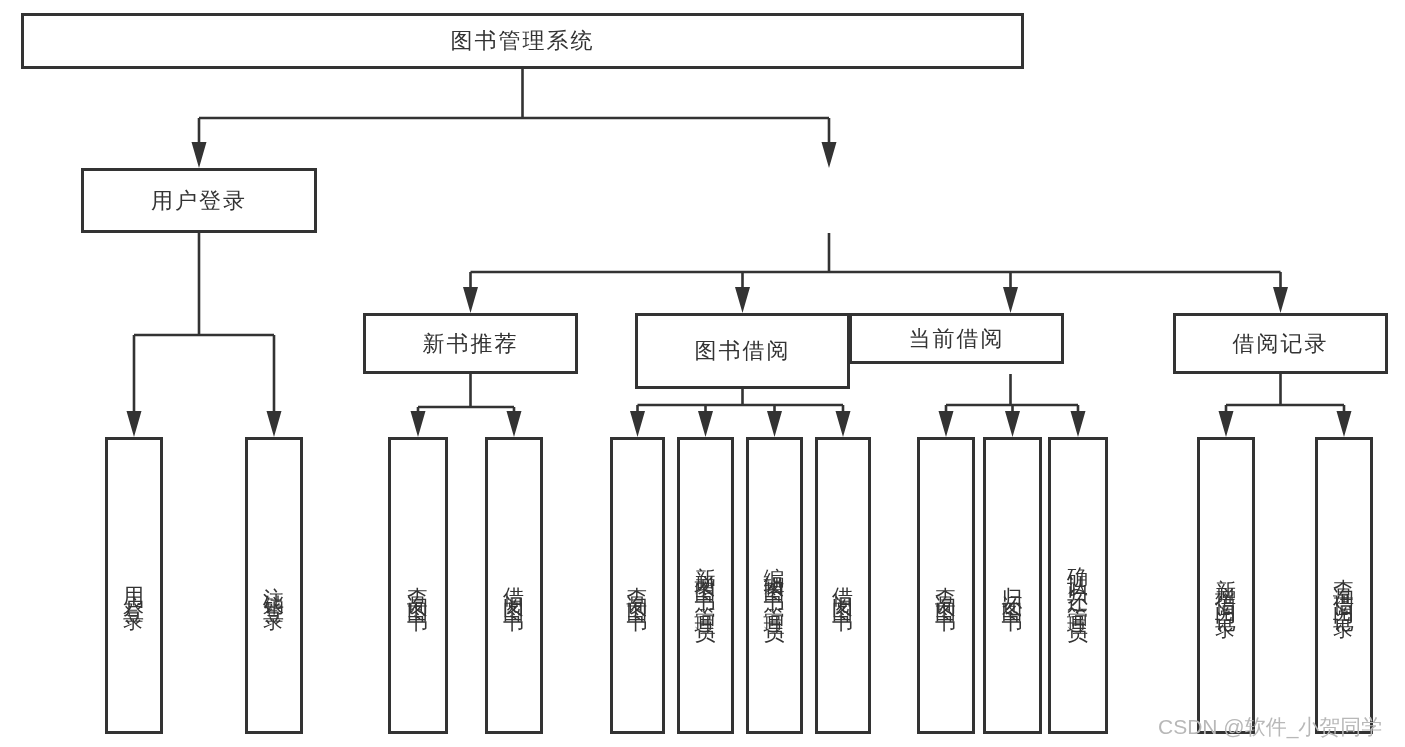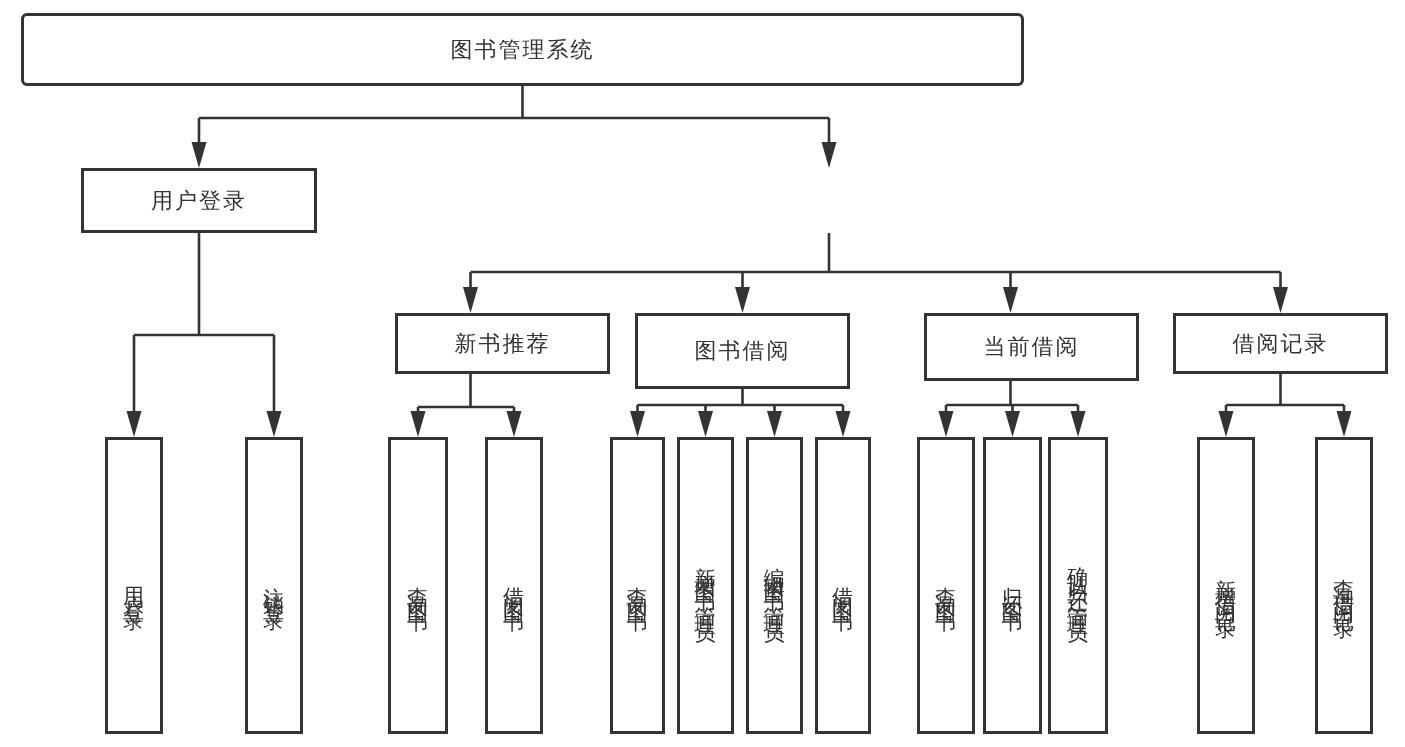--- a/index.html
+++ b/index.html
@@ -93,27 +93,27 @@
       M698 411 L713 411 L705.5 437 Z
       M767 411 L782 411 L774.5 437 Z
       M835.5 411 L850.5 411 L843 437 Z
       M938.5 411 L953.5 411 L946 437 Z
       M1005 411 L1020 411 L1012.5 437 Z
       M1070.5 411 L1085.5 411 L1078 437 Z
       M1218.5 411 L1233.5 411 L1226 437 Z
       M1336.5 411 L1351.5 411 L1344 437 Z"></path>
   </svg>
 
-  <div class="box h" style="left:21px; top:13px; width:1003px; height:73px;border-radius:6px;">图书管理系统</div>
+  <div class="box h" style="left:21px; top:13px; width:1003px; height:56px;">图书管理系统</div>
 
   <div class="box h" style="left:81px; top:168px; width:236px; height:65px;">用户登录</div>
 
-  <div class="box h" style="left:363px; top:313px; width:215px; height:61px;margin-left:32px;">新书推荐</div>
+  <div class="box h" style="left:363px; top:313px; width:215px; height:61px;">新书推荐</div>
   <div class="box h" style="left:635px; top:313px; width:215px; height:76px;">图书借阅</div>
-  <div class="box h" style="left:924px; top:313px; width:215px; height:68px;">当前借阅</div>
+  <div class="box h" style="left:849px; top:313px; width:215px; height:51px;">当前借阅</div>
   <div class="box h" style="left:1173px; top:313px; width:215px; height:61px;">借阅记录</div>
 
   <div class="box v" style="left:105px; top:437px; width:58px; height:297px;">
       <span>用户登录</span>
     </div>
   <div class="box v" style="left:245px; top:437px; width:58px; height:297px;">
       <span>注销登录</span>
     </div>
 
   <div class="box v" style="left:388px; top:437px; width:60px; height:297px;">
@@ -146,14 +146,15 @@
       <span>确认归还（管理员）</span>
     </div>
 
   <div class="box v" style="left:1197px; top:437px; width:58px; height:297px;">
       <span>新增借阅记录</span>
     </div>
   <div class="box v" style="left:1315px; top:437px; width:58px; height:297px;">
       <span>查询借阅记录</span>
     </div>
 
+  <div class="watermark">CSDN @软件_小贺同学</div>
 
 </div>
 
 </body></html>

